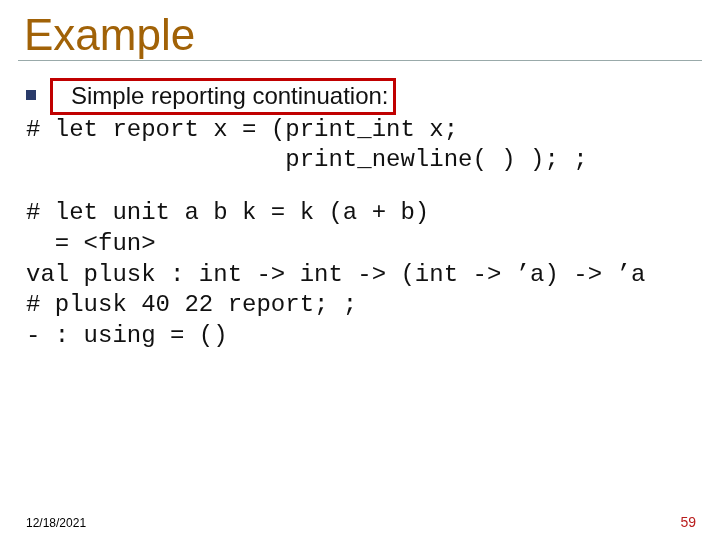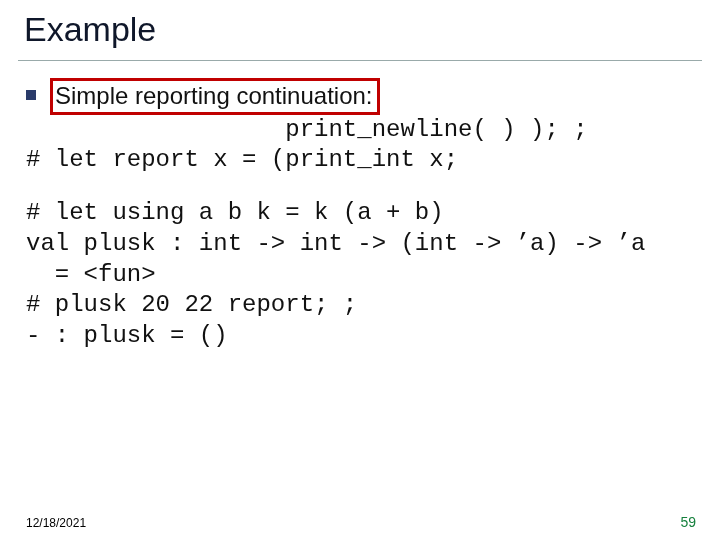--- a/index.html
+++ b/index.html
@@ -15,22 +15,22 @@
   .slide {
     position: relative;
     width: 720px;
     height: 540px;
     box-sizing: border-box;
   }
   .title {
     position: absolute;
     top: 10px;
     left: 24px;
-    font-size: 34px;
-    color: #0f172a;
+    font-size: 44px;
+    color: #a16207;
     font-weight: normal;
   }
   .hr {
     position: absolute;
     top: 60px;
     left: 18px;
     width: 684px;
     height: 1px;
     background: #9aa;
   }
@@ -61,68 +61,68 @@
     background: #2a3b6a;
     margin-top: 12px;
     margin-right: 14px;
     flex: 0 0 10px;
   }
   .bullet-text {
     font-family: Verdana, Geneva, sans-serif;
   }
   .boxed {
     border: 3px solid #c00000;
-    padding: 0 4px 0 2px;
+    padding: 0 4px 0 18px;
     display: inline-block;
   }
   .gap {
     height: 22px;
   }
   .date {
     position: absolute;
     left: 26px;
     bottom: 10px;
     font-size: 12px;
     color: #000;
     font-family: Arial, sans-serif;
   }
   .pagenum {
     position: absolute;
     right: 24px;
     bottom: 10px;
     font-size: 14px;
-    color: #15803d;
+    color: #b91c1c;
     font-family: Arial, sans-serif;
   }
 </style>
 </head>
 <body>
 
 <div class="slide">
 
   <div class="title">Example</div>
   <div class="hr"></div>
 
   <div class="body">
 
     <div class="bullet-row">
       <div class="bullet-sq"></div>
       <span class="boxed bullet-text">Simple reporting continuation:</span>
     </div>
 
+    <span class="line mono"># let report x = (print_int x;</span>
     <span class="line mono">                  print_newline( ) ); ;</span>
-    <span class="line mono"># let report x = (print_int x;</span>
 
 
     <div class="gap"></div>
 
-    <span class="line mono"># let using a b k = k (a + b)</span>
+    <span class="line mono"># let unit a b k = k (a + b)</span>
+    <span class="line mono">  = &lt;fun&gt;</span>
     <span class="line mono">val plusk : int -&gt; int -&gt; (int -&gt; ’a) -&gt; ’a</span>
-    <span class="line mono">  = &lt;fun&gt;</span>
-    <span class="line mono"># plusk 20 22 report; ;</span>
-    <span class="line mono">- : plusk = ()</span>
+    <span class="line mono"># plusk 40 22 report; ;</span>
+    <span class="line mono">- : using = ()</span>
 
   </div>
 
   <div class="date">12/18/2021</div>
   <div class="pagenum">59</div>
 
 </div>
 
 </body></html>

